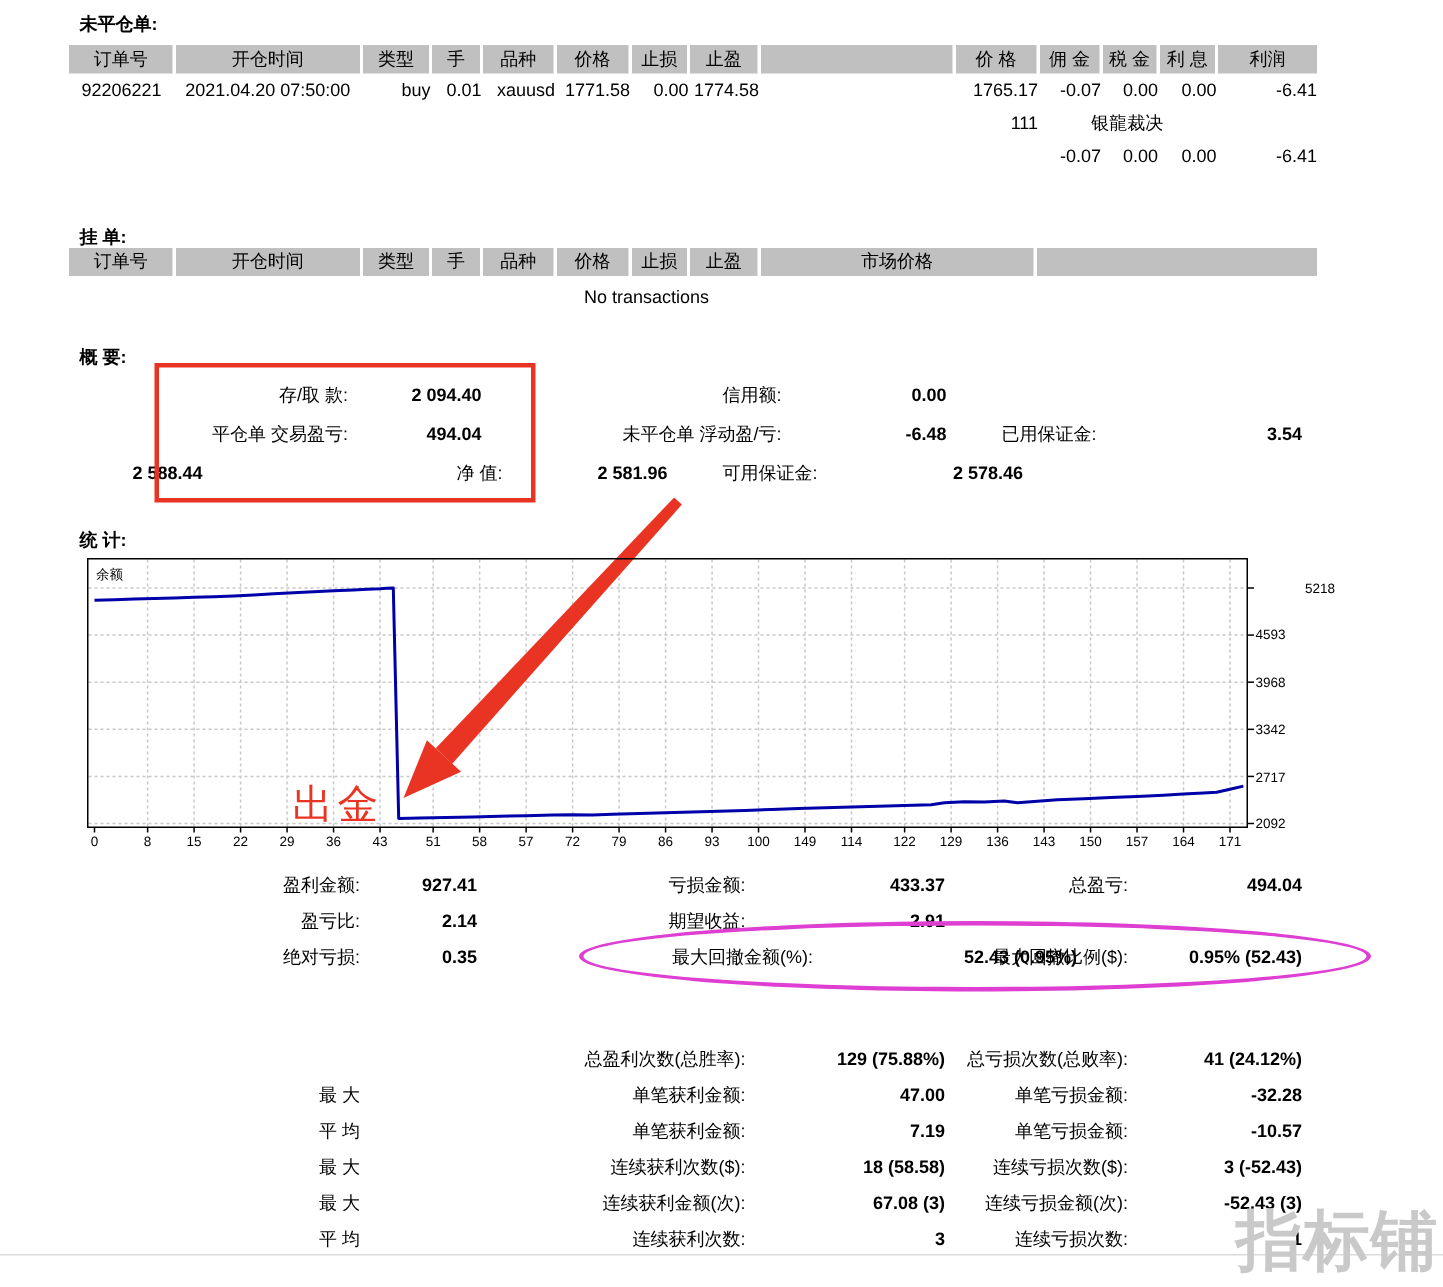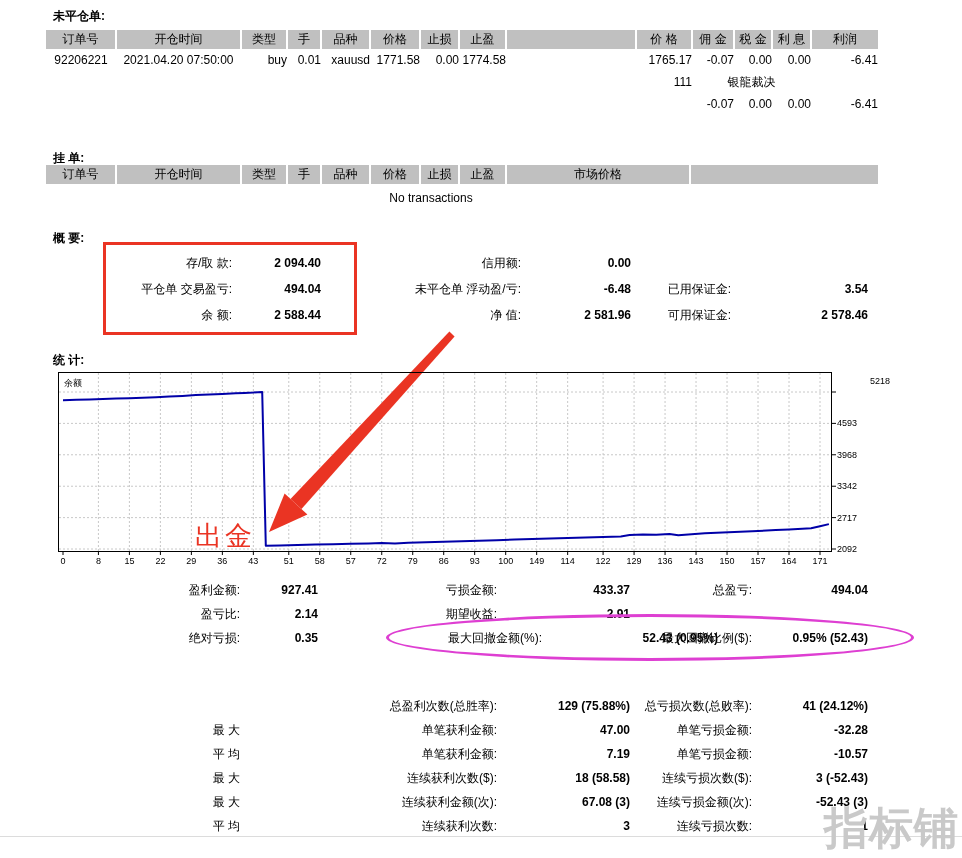--- a/index.html
+++ b/index.html
@@ -156,21 +156,20 @@
   </div>
   <div class="srow" style="top:280px">
     <div class="w1">平仓单 交易盈亏:</div>
     <div class="w2 b">494.04</div>
     <div class="w3">未平仓单 浮动盈/亏:</div>
     <div class="w4 b">-6.48</div>
     <div class="w5">已用保证金:</div>
     <div class="w6 b">3.54</div>
   </div>
   <div class="srow" style="top:306px">
-    <div class="w1">余 额:</div>
     <div class="w2 b">2 588.44</div>
     <div class="w3">净 值:</div>
     <div class="w4 b">2 581.96</div>
     <div class="w5">可用保证金:</div>
     <div class="w6 b">2 578.46</div>
   </div>
 
   <div class="red-box"></div>
 
   <div class="sec-title" style="left:53px;top:352px">统 计:</div>
@@ -320,21 +319,21 @@
     <div class="t3">连续获利次数:</div>
     <div class="t4 b">3</div>
     <div class="t5">连续亏损次数:</div>
     <div class="t6 b">1</div>
   </div>
 
   <div class="ellipse"></div>
   <div id="botline"></div>
   <div id="watermark">指标铺</div>
 
-<span class="ylab" style="top: 376px; padding-left: 33px;">5218</span>
+<span class="ylab" style="top: 387px; padding-left: 33px;">5218</span>
     <span class="ylab" style="top: 418.39px;">4593</span>
     <span class="ylab" style="top: 449.78px;">3968</span>
     <span class="ylab" style="top: 481.22px;">3342</span>
     <span class="ylab" style="top: 512.61px;">2717</span>
     <span class="ylab" style="top: 544px;">2092</span>
     <span class="xlab" style="left: 63px;">0</span>
     <span class="xlab" style="left: 98.4152px;">8</span>
     <span class="xlab" style="left: 129.404px;">15</span>
     <span class="xlab" style="left: 160.392px;">22</span>
     <span class="xlab" style="left: 191.38px;">29</span>

